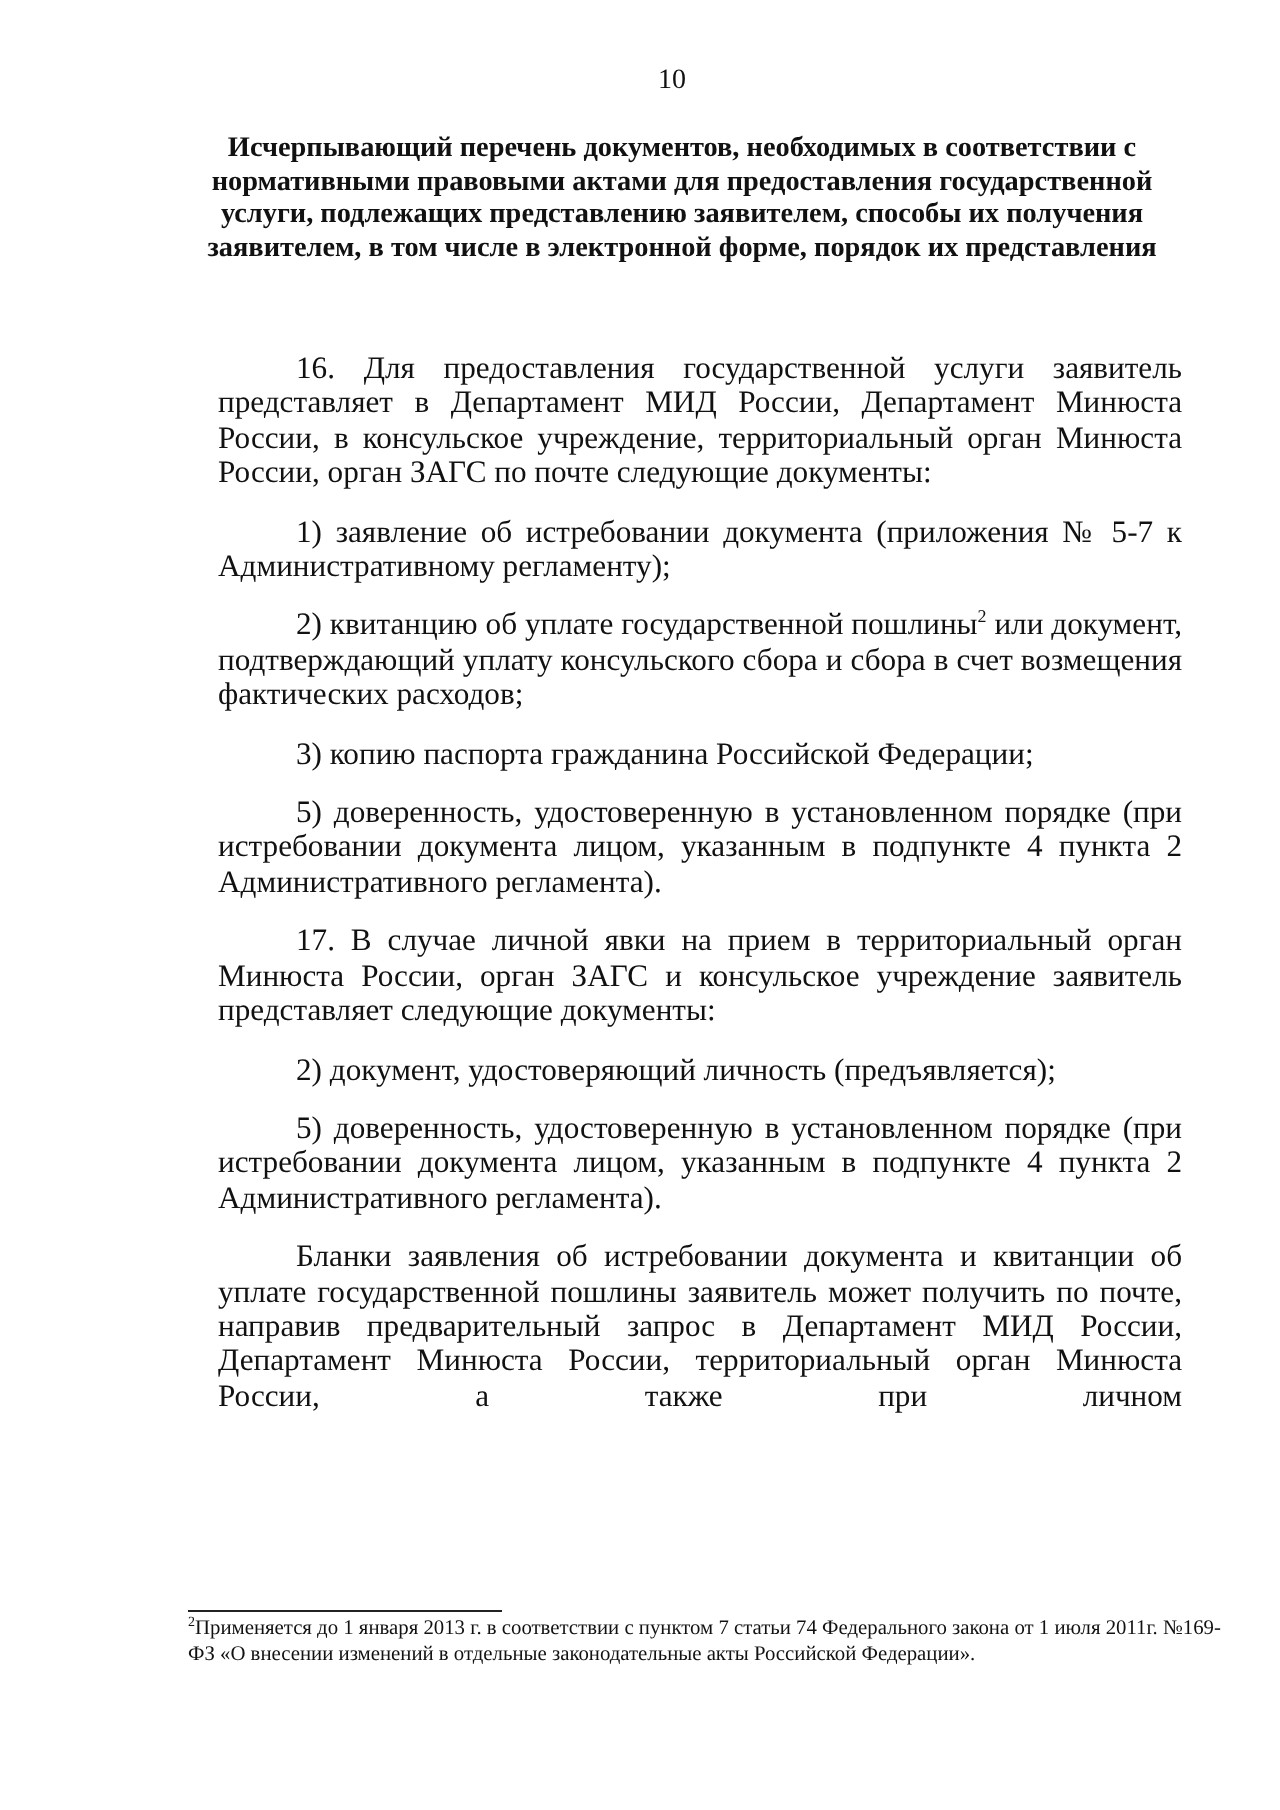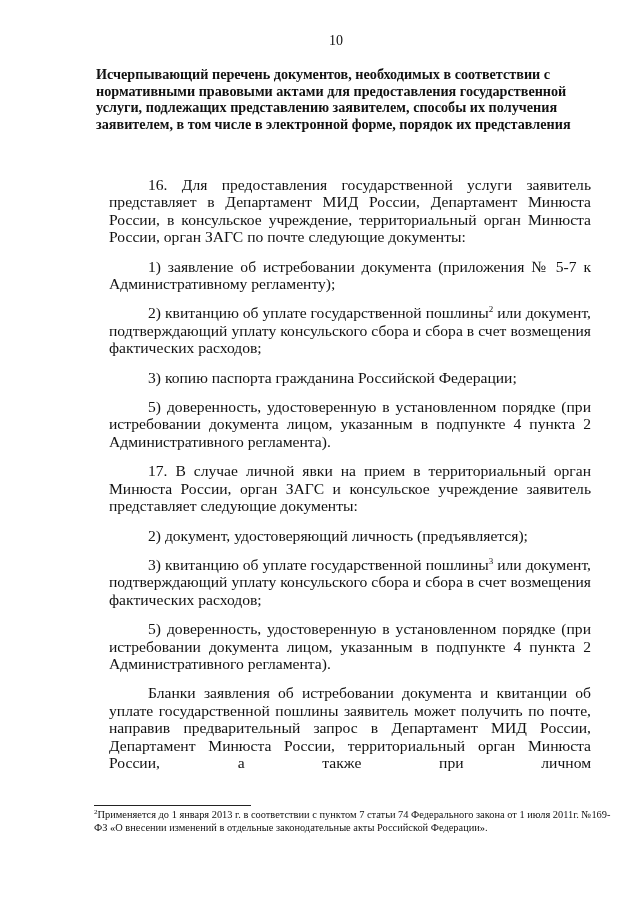--- a/index.html
+++ b/index.html
@@ -1,20 +1,20 @@
 <!DOCTYPE html>
 <html><head>
   <meta charset="utf-8">
   <style>
     html, body { margin: 0; padding: 0; background: #ffffff; }
     body { width: 640px; height: 905px; position: relative; overflow: hidden; color: #111; }
     .page { position: absolute; left: 16px; top: 0; width: 640px; height: 858px; background: #fff; }
     .pagenum { position: absolute; top: 33px; left: 0; width: 640px; text-align: center;
       font-family: "Liberation Serif", serif; font-size: 14px; }
-    .heading { position: absolute; top: 66px; left: 80px; width: 490px; text-align: left;
+    .heading { position: absolute; top: 66px; left: 80px; width: 490px; text-align: center;
       font-family: "Liberation Serif", serif; font-weight: bold; font-size: 14.2px; line-height: 16.6px; }
     .body { position: absolute; top: 164px; left: 81px; width: 506px;
       font-family: "Liberation Serif", serif; font-size: 15.6px; line-height: 17.4px; }
     .body p { margin: 12px; text-align: justify; text-align-last: left; }
     .body p.ind { text-indent: 39px; }
     .body p.just-last { text-align-last: justify; }
     sup { font-size: 9px; line-height: 0; vertical-align: 6px; }
     .fn-rule { position: absolute; top: 805px; left: 78px; width: 157px; height: 1px; background: #222; }
     .footnotes { position: absolute; top: 809px; left: 78px; width: 520px;
       font-family: Liberation Serif, serif; font-size: 10.4px; line-height: 12.6px; }
@@ -30,21 +30,20 @@
   <div class="heading">Исчерпывающий перечень документов, необходимых в соответствии с нормативными правовыми актами для предоставления государственной услуги, подлежащих представлению заявителем, способы их получения заявителем, в том числе в электронной форме, порядок их представления</div>
 
   <div class="body">
     <p class="ind">16. Для предоставления государственной услуги заявитель представляет в Департамент МИД России, Департамент Минюста России, в консульское учреждение, территориальный орган Минюста России, орган ЗАГС по почте следующие документы:</p>
     <p class="ind">1) заявление об истребовании документа (приложения № 5-7 к Административному регламенту);</p>
     <p class="ind"><span>2) квитанцию об уплате государственной пошлины</span><sup>2</sup><span> или документ, подтверждающий уплату консульского сбора и сбора в счет возмещения фактических расходов;</span></p>
     <p class="ind">3) копию паспорта гражданина Российской Федерации;</p>
     <p class="ind">5) доверенность, удостоверенную в установленном порядке  (при истребовании документа лицом, указанным в подпункте 4 пункта 2 Административного регламента).</p>
     <p class="ind">17. В случае личной явки на прием в территориальный орган Минюста России, орган ЗАГС и консульское учреждение заявитель представляет следующие документы:</p>
     <p class="ind">2) документ, удостоверяющий личность (предъявляется);</p>
-    <p class="ind"><span>3) квитанцию об уплате государственной пошлины</span><sup>3</sup><span> или документ, подтверждающий уплату консульского сбора и сбора в счет возмещения фактических расходов;</span></p>
     <p class="ind">5) доверенность, удостоверенную в установленном порядке (при истребовании документа лицом, указанным в подпункте 4 пункта 2 Административного регламента).</p>
     <p class="ind just-last">Бланки заявления об истребовании документа и квитанции об уплате государственной пошлины заявитель может получить по почте, направив предварительный запрос в Департамент МИД России, Департамент Минюста России, территориальный орган Минюста России, а также при личном</p>
   </div>
 
   <div class="fn-rule"></div>
 
   <div class="footnotes">
     <p><sup>2</sup><span>Применяется до 1 января 2013 г. в соответствии с пунктом 7 статьи 74 Федерального закона от 1 июля 2011г. №169-ФЗ «О внесении изменений в отдельные законодательные акты Российской Федерации».</span></p>
   </div>
 </div>

